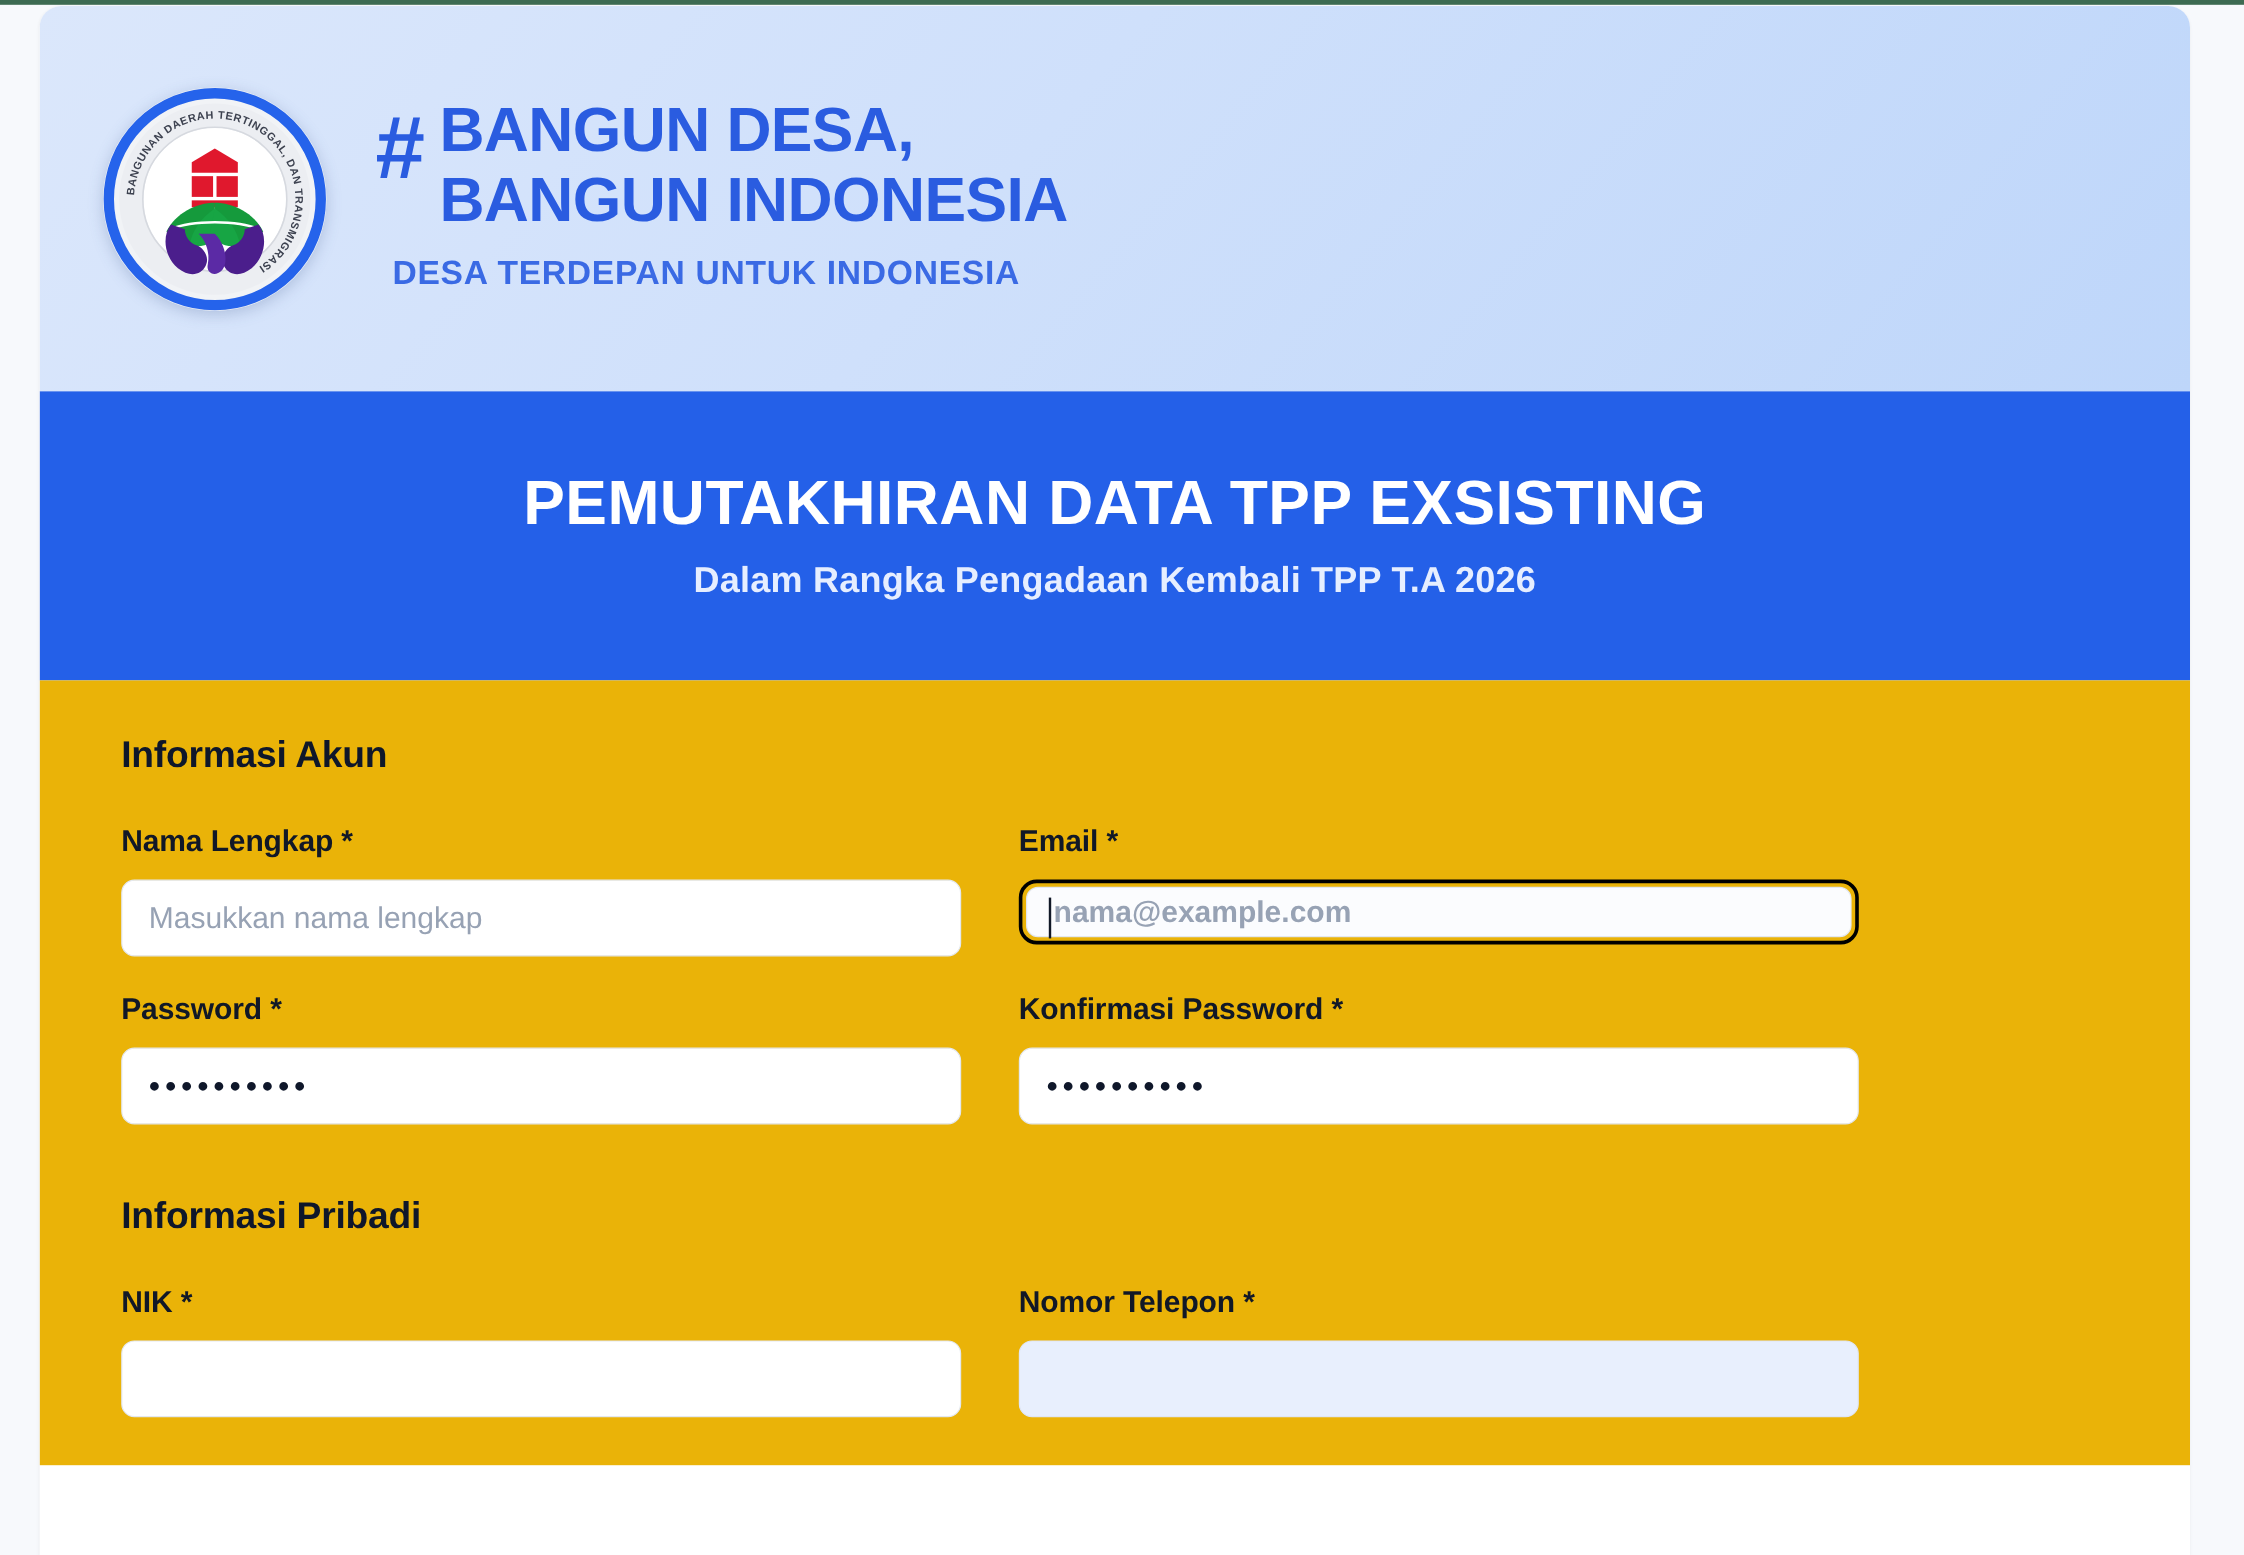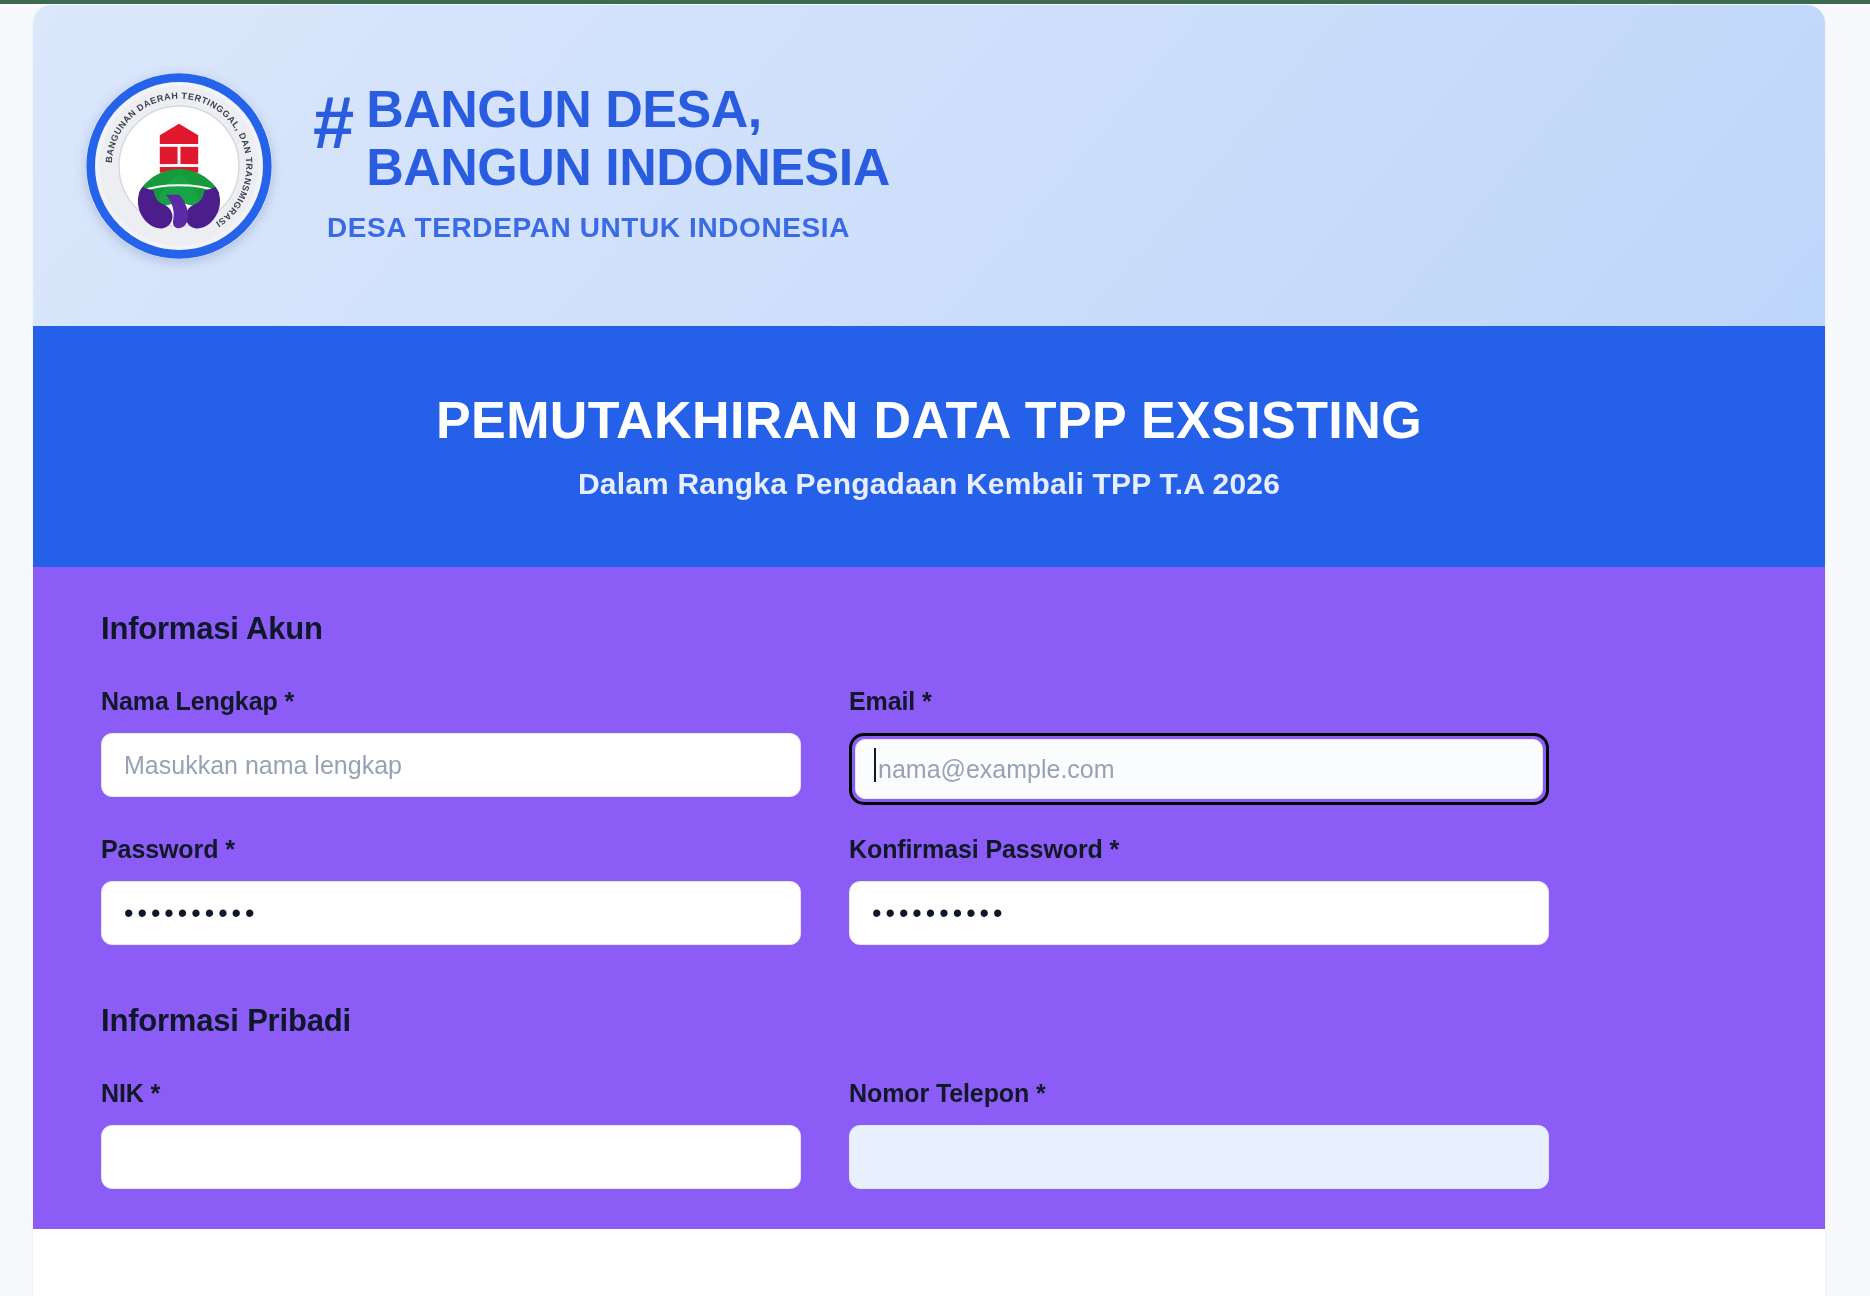--- a/index.html
+++ b/index.html
@@ -120,21 +120,21 @@
     color: #e6eeff;
     font-size: 30px;
     font-weight: 600;
     margin-top: 18px;
     letter-spacing: 0.2px;
   }
 
   
   .form-body {
     padding: 44px 68px 40px 68px;
-    background: #8b5cf6;
+    background: #eab308;
   }
 
   .section-title {
     font-size: 31px;
     font-weight: 700;
     color: #0f172a;
     letter-spacing: -0.2px;
     margin-bottom: 40px;
   }
   .section-title.spaced { margin-top: 58px; }
@@ -178,23 +178,24 @@
   }
 
   
   .field-focus-wrap {
     position: relative;
     border: 3.5px solid #000000;
     border-radius: 15px;
     padding: 3px;
   }
   .field-focus-wrap .input {
-    height: 60px;
+    height: 42px;
     border-radius: 10px;
     background: #fbfcfe;
+    font-weight: bold;
   }
   .caret {
     position: absolute;
     left: 22px;
     top: 12px;
     width: 2px;
     height: 34px;
     background: #111827;
   }
 

